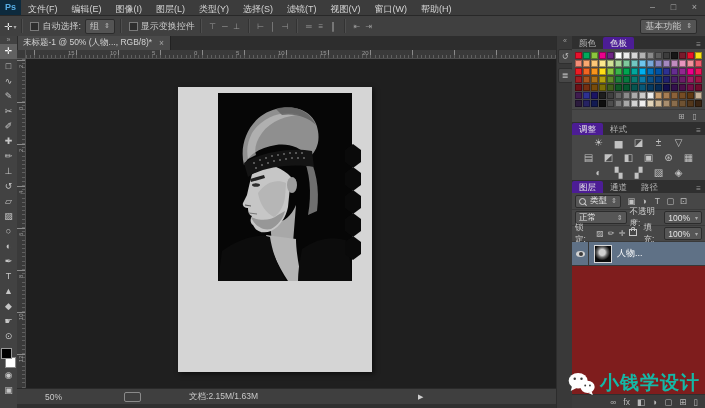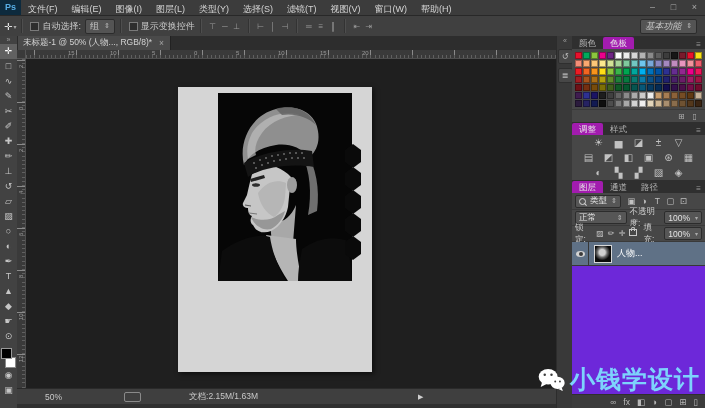--- a/index.html
+++ b/index.html
@@ -19,21 +19,21 @@
               border-bottom:1px solid #282828;display:flex;align-items:center;
               font-size:9px;color:#c8c8c8;}
   .opt-sep{width:1px;height:14px;background:#333;border-right:1px solid #4e4e4e;margin:0 5px;}
   .checkbox{width:7px;height:7px;background:#2d2d2d;border:1px solid #7a7a7a;margin:0 3px 0 2px;}
   .dd{background:#545454;border:1px solid #2c2c2c;border-radius:2px;height:13px;
       display:flex;align-items:center;padding:0 4px;gap:5px;}
   .dd .spin{color:#b8b8b8;font-size:7px;}
   .tool-opt{margin-left:4px;color:#e0e0e0;font-size:10px;}
   .caret{font-size:6px;color:#aaa;margin-left:1px;}
   .align-icon{width:12px;text-align:center;color:#9a9a9a;font-size:8px;}
-  #workspace-dd{margin-left:auto;margin-right:8px;font-style:italic;}
+  #workspace-dd{margin-left:auto;margin-right:8px;}
   
   #tabrow{position:absolute;left:17px;top:36px;width:539px;height:14px;background:#2d2d2d;display:flex;}
   #doc-tab{background:#4a4a4a;border-right:1px solid #222;padding:0 6px;display:flex;
            align-items:center;gap:7px;font-size:8.5px;color:#d2d2d2;}
   #doc-tab .close{color:#a5a5a5;}
   
   #toolbar{position:absolute;left:0;top:36px;width:17px;height:372px;background:#424242;
            border-right:1px solid #2c2c2c;display:flex;flex-direction:column;align-items:center;}
   #tb-collapse{font-size:7px;color:#9e9e9e;height:8px;line-height:8px;}
   .tool{width:17px;height:15px;line-height:15px;text-align:center;font-size:9px;color:#c6c6c6;}
@@ -71,21 +71,21 @@
   #dockstrip{position:absolute;left:556px;top:36px;width:16px;height:372px;background:#393939;
              border-left:1px solid #2c2c2c;display:flex;flex-direction:column;align-items:center;}
   #dock-collapse{font-size:7px;color:#9e9e9e;height:9px;line-height:9px;}
   .dock-icon{width:13px;height:13px;margin-top:4px;background:#474747;border:1px solid #2f2f2f;
              border-radius:2px;color:#bdbdbd;font-size:8px;line-height:13px;text-align:center;}
   
   #panels{position:absolute;left:572px;top:36px;width:133px;height:372px;display:flex;
           flex-direction:column;background:#3a3a3a;}
   .panel-tabs{height:13px;background:#2f2f2f;display:flex;align-items:flex-end;flex:none;}
   .panel-tab{font-size:8.5px;color:#b2b2b2;padding:0 7px;height:12px;line-height:12px;}
-  .panel-tab.active{background:#a21caf;color:#e8e8e8;border-radius:2px 2px 0 0;}
+  .panel-tab.active{background:#4c1d95;color:#e8e8e8;border-radius:2px 2px 0 0;}
   .panel-menu{margin-left:auto;color:#9a9a9a;font-size:8px;padding-right:4px;}
   .panel-body{background:#474747;}
   
   #swatch-grid{display:grid;grid-template-columns:repeat(16,1fr);gap:1px;padding:3px 3px 2px 3px;}
   .swatch{height:7px;outline:1px solid rgba(0,0,0,.35);outline-offset:-1px;}
   #swatches-footer{height:12px;display:flex;justify-content:flex-end;align-items:center;
                    gap:8px;padding-right:8px;color:#ababab;font-size:8px;background:#474747;
                    border-top:1px solid #3a3a3a;}
   
   #adj-hint{font-size:9px;color:#c5c5c5;padding:3px 0 2px 5px;}
@@ -100,21 +100,21 @@
              transform:rotate(45deg);left:4px;top:5px;}
   .filter-icon{color:#c0c0c0;font-size:8.5px;width:11px;text-align:center;}
   #blend-row,#lock-row{height:15px;display:flex;align-items:center;gap:3px;padding:0 3px;
               background:#474747;border-bottom:1px solid #3a3a3a;font-size:8.5px;color:#cfcfcf;}
   .well{background:#565656;border:1px solid #2c2c2c;border-radius:2px;height:11px;
         display:flex;align-items:center;padding:0 3px;gap:4px;font-size:8.5px;color:#e2e2e2;}
   .lock-ic{color:#c0c0c0;font-size:8px;width:9px;text-align:center;}
   .css-lock{width:6px;height:5px;border:1px solid #c9c9c9;position:relative;display:inline-block;}
   .css-lock:before{content:'';position:absolute;left:1px;top:-3px;width:2px;height:3px;
                    border:1px solid #c9c9c9;border-bottom:none;border-radius:3px 3px 0 0;}
-  #layer-list{flex:1;background:#6d28d9;overflow:hidden;}
+  #layer-list{flex:1;background:#7f1d1d;overflow:hidden;}
   .layer-row{height:23px;display:flex;align-items:center;border-bottom:1px solid #373737;}
   .layer-row.selected{background:#5f7186;}
   .eye-cell{width:16px;align-self:stretch;border-right:1px solid #373737;display:flex;
             align-items:center;justify-content:center;flex:none;}
   .eye{width:9px;height:6px;background:#d2d2d2;border-radius:50%;position:relative;}
   .eye:after{content:'';position:absolute;left:3px;top:1px;width:4px;height:4px;
              background:#3a3a3a;border-radius:50%;}
   .thumb{width:16px;height:16px;margin:0 5px;border:1px solid #d8d8d8;flex:none;}
   .thumb-person{background:radial-gradient(circle at 45% 40%,#cfcfcf 0 3px,#6a6a6a 5px,#0a0a0a 8px);}
   .thumb-polygon{background:linear-gradient(115deg,#101010 0 48%,#f2f2f2 48%);}
@@ -122,21 +122,21 @@
   .thumb-white{background:#f8f8f8;}
   .layer-name{font-size:9px;color:#dedede;flex:1;white-space:nowrap;overflow:hidden;}
   .layer-row.selected .layer-name{color:#fff;}
   .layer-name.italic{font-style:italic;}
   .layer-lock{margin-right:7px;}
   #layers-footer{height:13px;background:#3c3c3c;border-top:1px solid #2f2f2f;display:flex;
                  justify-content:flex-end;align-items:center;gap:7px;padding:0 7px;
                  color:#b8b8b8;font-size:8.5px;flex:none;}
   
   #watermark{position:absolute;right:5px;bottom:12px;display:flex;align-items:center;gap:5px;
-             z-index:50;color:#7dd3fc;font-size:25px;font-weight:bold;letter-spacing:1px;}
+             z-index:50;color:#14b8a6;font-size:19px;font-weight:bold;letter-spacing:1px;}
 </style>
 </head>
 <body>
 
 <div id="titlebar">
   <span id="ps-logo">Ps</span>
   <nav id="menu-list"><span class="menu-item">文件(F)</span><span class="menu-item">编辑(E)</span><span class="menu-item">图像(I)</span><span class="menu-item">图层(L)</span><span class="menu-item">类型(Y)</span><span class="menu-item">选择(S)</span><span class="menu-item">滤镜(T)</span><span class="menu-item">视图(V)</span><span class="menu-item">窗口(W)</span><span class="menu-item">帮助(H)</span></nav>
   <div id="win-controls">
       <span class="win-btn">–</span>
       <span class="win-btn">□</span>

